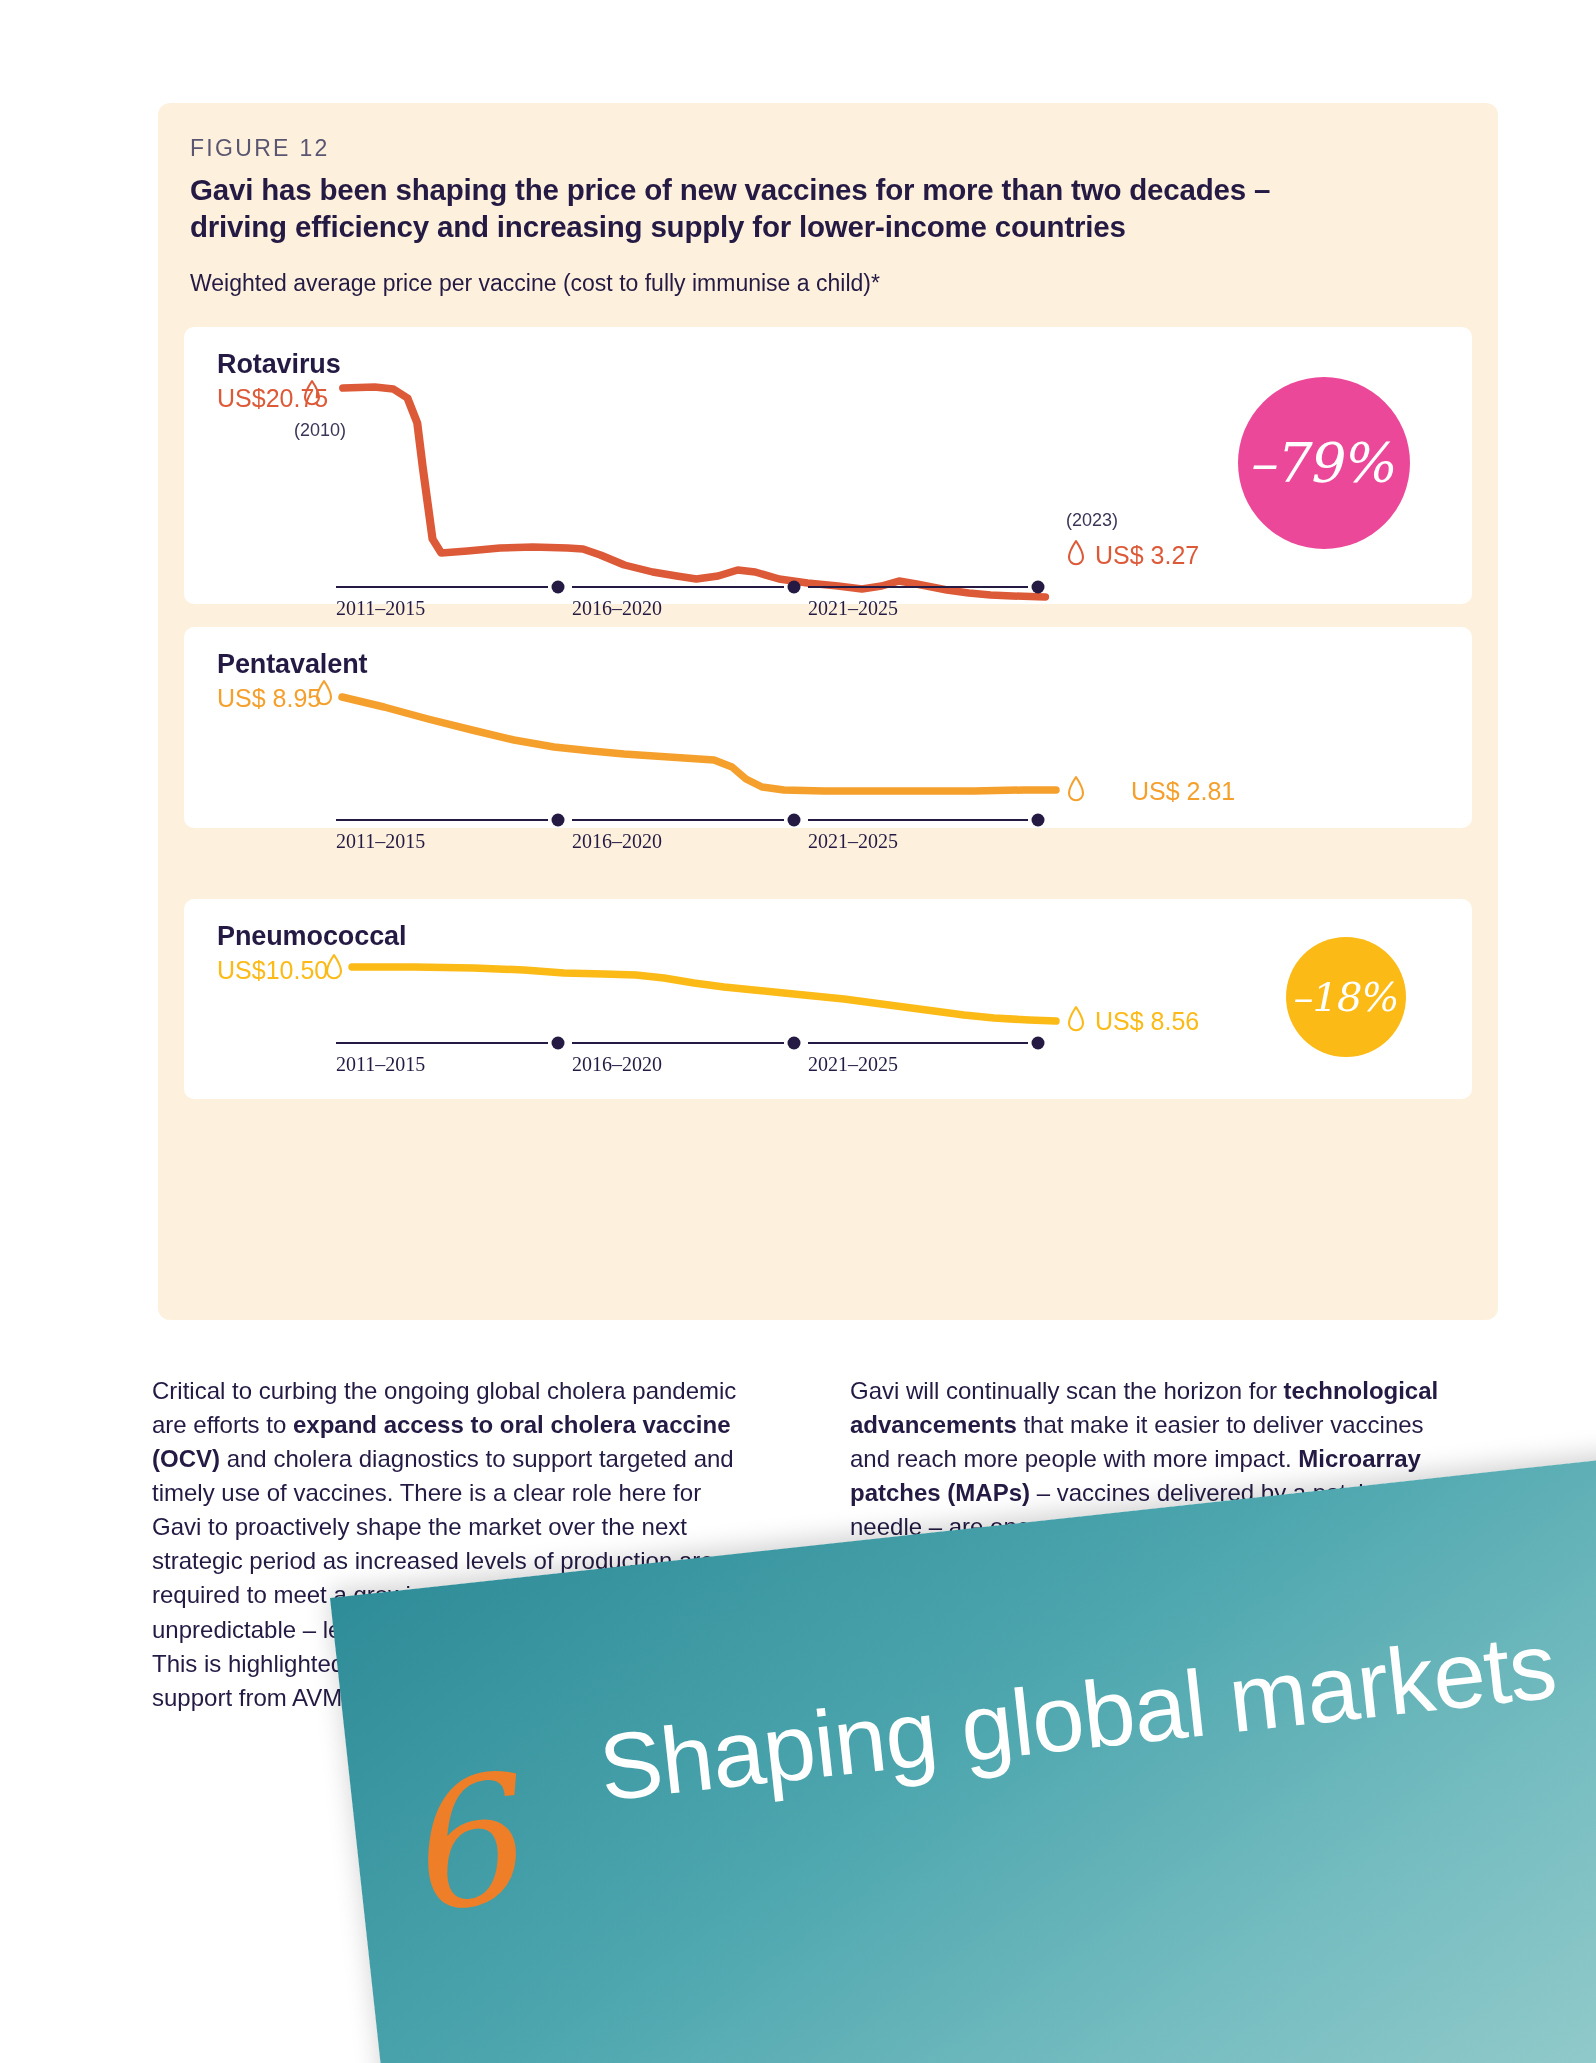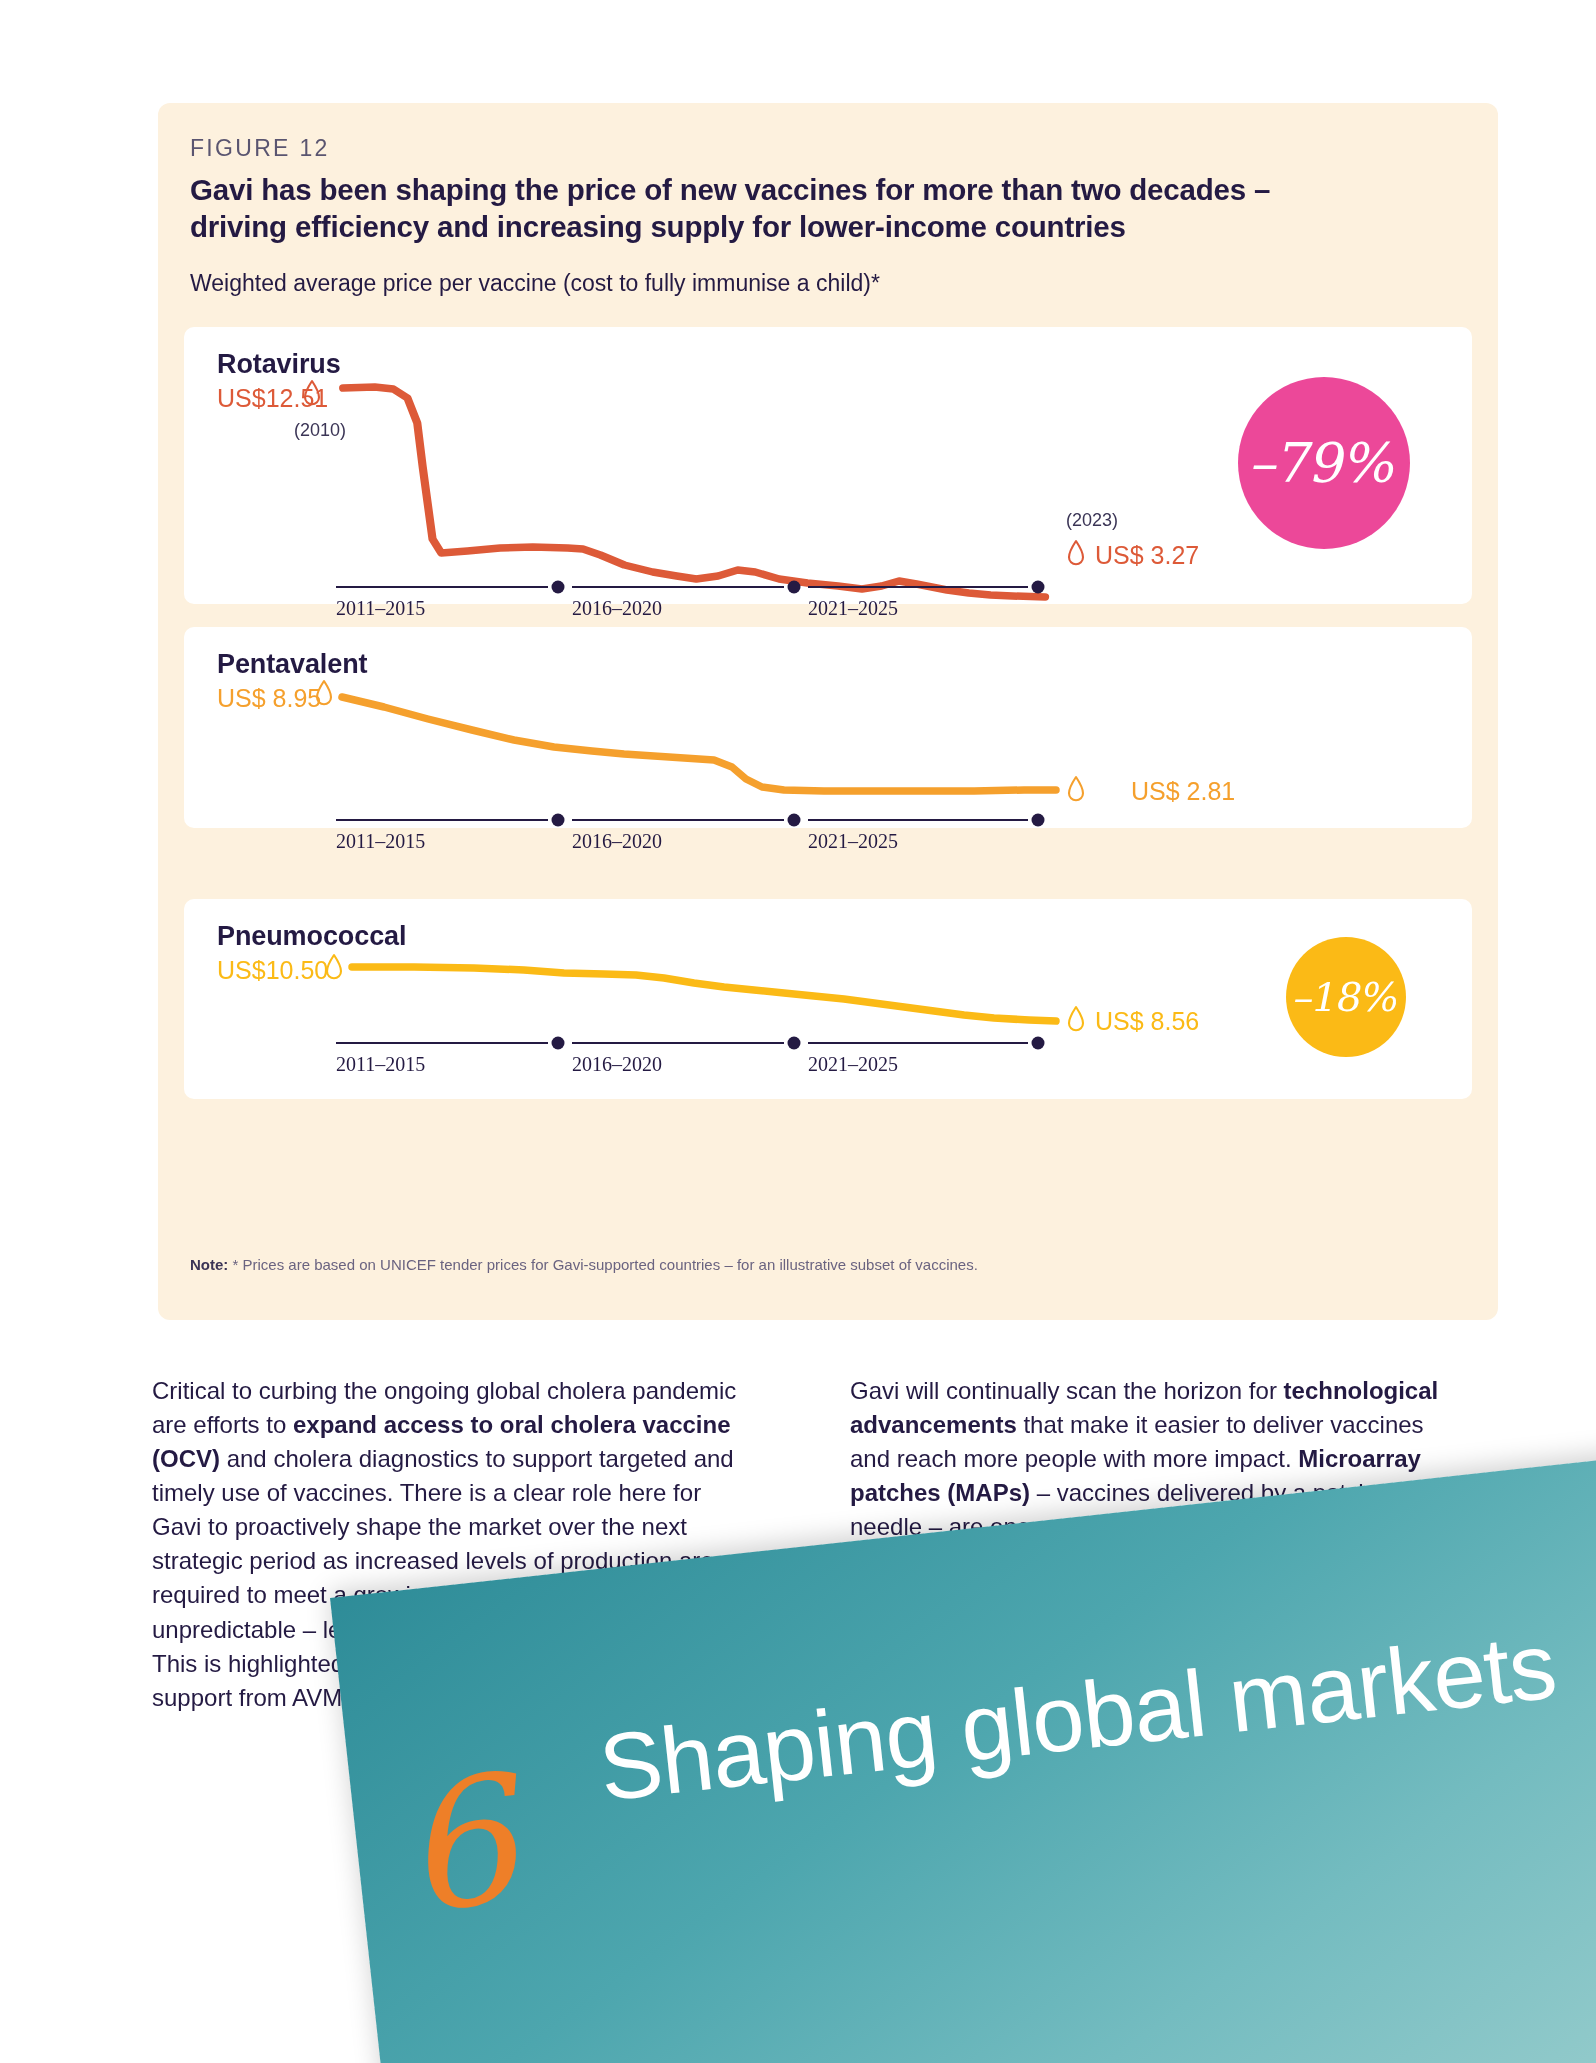--- a/index.html
+++ b/index.html
@@ -114,21 +114,21 @@
 <body>
 
 <div class="figure-card">
 
   <div class="fig-label">FIGURE 12</div>
   <div class="fig-title">Gavi has been shaping the price of new vaccines for more than two decades – driving efficiency and increasing supply for lower-income countries</div>
   <div class="fig-sub">Weighted average price per vaccine (cost to  fully immunise a child)*</div>
 
   <div class="panel" id="panel-rota">
     <div class="v-name">Rotavirus</div>
-    <div class="v-price" style="color:#dd5a38;">US$12.51</div>
+    <div class="v-price" style="color:#dd5a38;">US$20.75</div>
     <div class="v-year" style="left:110px;top:93px;">(2010)</div>
 
     <span class="start-drop" style="left:118px;top:52px;">
       <svg width="20" height="28" viewBox="0 0 20 28">
           <path d="M10 2 C10 2 3 12.5 3 18.2 A7 7 0 0 0 17 18.2 C17 12.5 10 2 10 2 Z" fill="none" stroke="#dd5a38" stroke-width="2.1" stroke-linejoin="round"></path>
         </svg>
     </span>
 
     <svg class="chart-svg" width="1288" height="277">
       <polyline points="146,61 175,60 192,62 205,71 214,96 219,140 224,180 228,212 236,226 260,224 290,221 320,220 352,221 366,222 382,228 404,238 430,245 452,249 470,252 490,249 508,243 524,245 546,252 572,256 600,259 622,262 640,259 656,254 672,257 700,263 720,266 740,268 760,269 790,270" fill="none" stroke="#dd5a38" stroke-width="7.5" stroke-linecap="round" stroke-linejoin="round" transform="scale(1.09,1)"></polyline>
@@ -233,23 +233,20 @@
         <circle cx="702" cy="8" r="6.5" fill="#241a43"></circle>
       </svg>
       <div class="axis-lbl" style="left:0px;top:18px;">2011–2015</div>
       <div class="axis-lbl" style="left:236px;top:18px;">2016–2020</div>
       <div class="axis-lbl" style="left:472px;top:18px;">2021–2025</div>
     </div>
 
     <div class="badge" id="badge-pneumo" style="left:1102px;top:38px;">–18%</div>
   </div>
 
-  <div class="fig-note">
-    <b>Note:</b><span> * Prices are based on UNICEF tender prices for Gavi-supported countries – for an illustrative subset of vaccines.</span>
-  </div>
 </div>
 
 <div class="col" id="col-left">Critical to curbing the ongoing global cholera pandemic are efforts to <b>expand access to oral cholera vaccine (OCV)</b> and cholera diagnostics to support targeted and timely use of vaccines. There is a clear role here for Gavi to proactively shape the market over the next strategic period as increased levels of production are required to meet a growing – and increasingly unpredictable – level of demand from eligible countries. This is highlighted by the priority vaccines that receive support from AVMA.</div>
 <div class="col" id="col-right">Gavi will continually scan the horizon for <b>technological advancements</b> that make it easier to deliver vaccines and reach more people with more impact. <b>Microarray patches (MAPs)</b> – vaccines delivered by a patch, not a needle – are one example of a game-changing industry innovation that could make it simpler to respond to outbreaks.</div>
 
 <div class="teal-card">
   <div class="teal-num">6</div>
   <div class="teal-title">Shaping global markets</div>
 </div>
 

